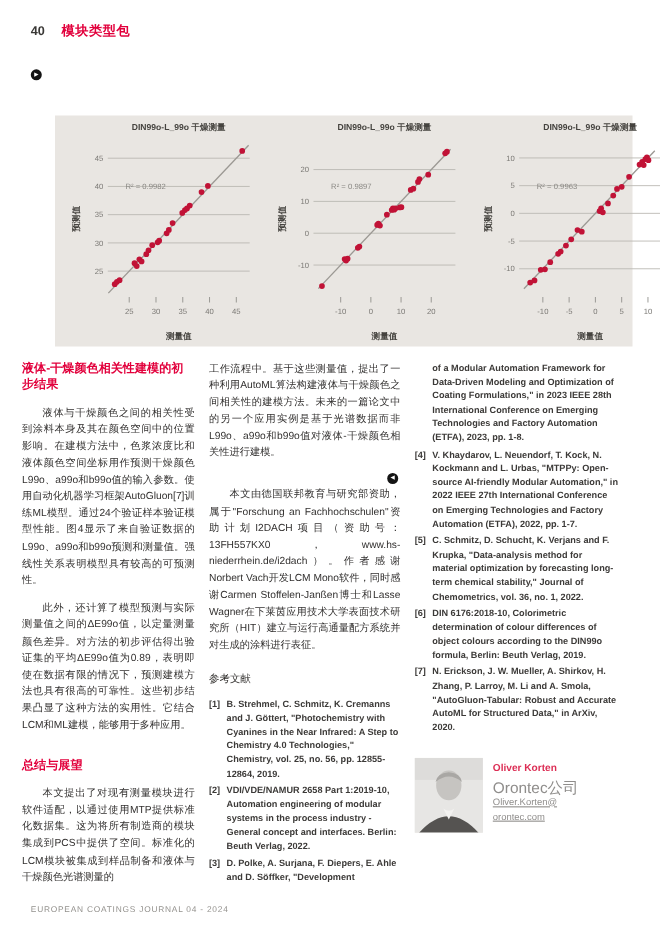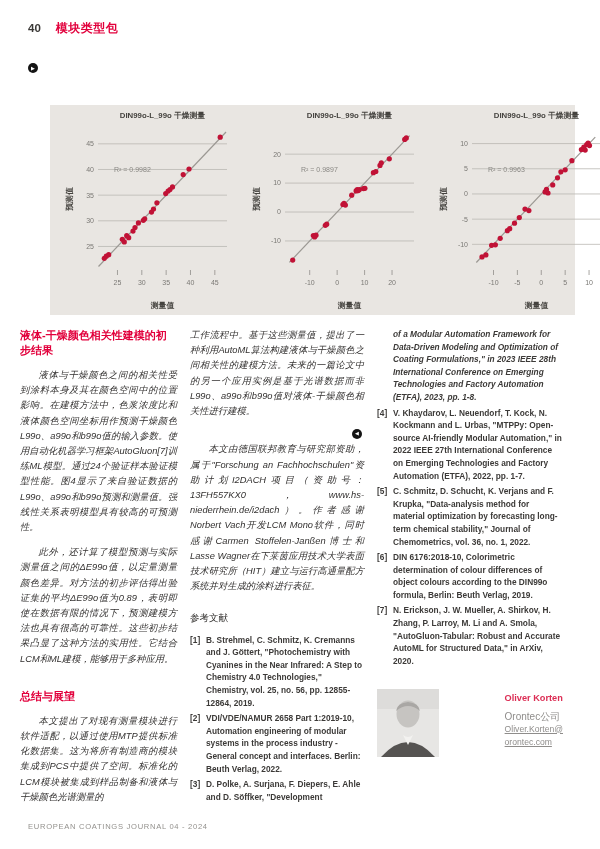--- a/index.html
+++ b/index.html
@@ -21,34 +21,34 @@
   .tick{font:7px "Liberation Sans","DejaVu Sans",sans-serif;fill:#7b7975;}
   .ctitle{font:bold 7.8px "Liberation Sans","DejaVu Sans",sans-serif;fill:#45433f;}
   .r2{font:7px "Liberation Sans","DejaVu Sans",sans-serif;fill:#8a8884;}
   .alabel{font:bold 7.8px "Liberation Sans","DejaVu Sans",sans-serif;fill:#45433f;}
   
   .columns{position:absolute;top:328px;left:20px;width:543px;display:grid;
         grid-template-columns:157px 174px 186px;column-gap:13px;}
   .col{font-size:9.3px;line-height:15.2px;text-align:justify;color:#333130;}
   .red-head{margin:0 0 10px 0;font-size:11px;line-height:15px;font-weight:bold;color:var(--accent,#e2003c);text-align:left;}
   .red-head.mt{margin-top:22px;}
-  .col p{margin:0 0 10px 0;font-style:italic;}
+  .col p{margin:0 0 10px 0;}
   .col p.indent{text-indent:2em;}
   .subhead{margin:16px 0 8px 0;font-size:9.5px;font-weight:normal;color:#2f2d2b;text-align:left;}
   .endmark{text-align:right;margin:-4px 2px 2px 0;}
   .refs{list-style:none;margin:0;padding:0;}
   .refs li{display:grid;grid-template-columns:16px 1fr;margin-bottom:3px;}
   .rnum,.rtext,.ref-cont{font-size:8.3px;line-height:12.6px;font-weight:600;color:#3c3a38;text-align:left;}
   .ref-cont{display:block;margin:0 0 3px 16px !important;text-indent:0 !important;}
   
-  .author{margin-top:22px;display:flex;gap:9px;align-items:flex-start;justify-content:space-between;}
+  .author{margin-top:22px;display:flex;gap:9px;align-items:flex-start;}
   .photo{flex:0 0 auto;width:62px;height:68px;background:#e5e4e2;overflow:hidden;}
   .ainfo{padding-top:2px;}
   .aname{font-size:9.2px;font-weight:bold;color:var(--authorred,#dc2e55);margin-bottom:3px;}
-  .acompany{font-size:10px;color:#8f8d8b;line-height:13px;}
+  .acompany{font-size:14px;color:#8f8d8b;line-height:13px;}
   .alink{display:block;width:fit-content;font-size:8.6px;color:#8f8d8b;line-height:13px;
         text-decoration:underline;cursor:pointer;}
   
   .pagefoot{position:absolute;top:822px;left:28px;font-size:7.6px;letter-spacing:.7px;color:#93918d;}
 </style>
 </head>
 <body>
 
 <div class="page">
 

